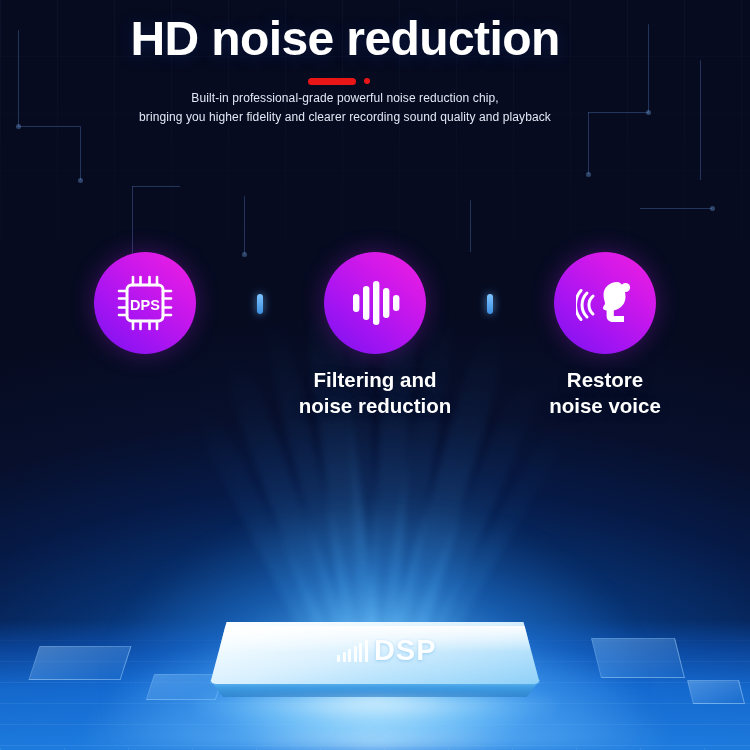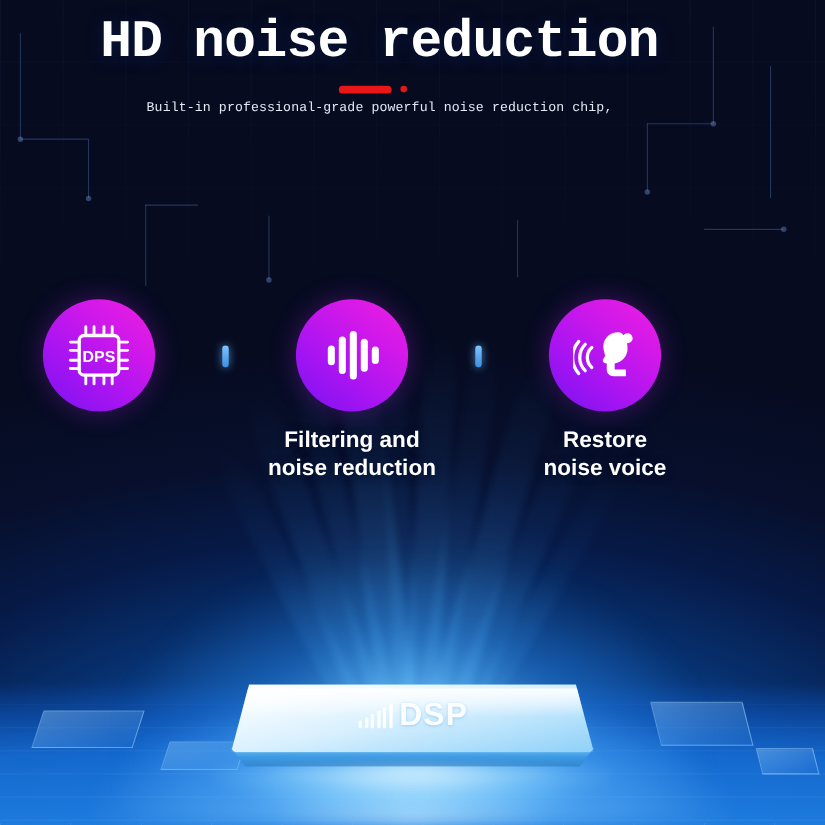--- a/index.html
+++ b/index.html
@@ -100,21 +100,21 @@
   }
   .pcb-wash {
     position:absolute; left:50%; bottom:0;
     width:600px; height:130px; transform:translateX(-50%);
     background:radial-gradient(ellipse at 50% 100%, rgba(225,245,255,.85) 0%, rgba(150,215,255,.5) 30%, rgba(90,180,250,0) 70%);
     filter:blur(8px);
   }
 
   
 
-  .header { position:absolute; left:0; top:0; width:690px; text-align:center;font-family:Liberation Mono, monospace; }
+  .header { position:absolute; left:0; top:0; width:690px; text-align:center; }
 
   .title {
     margin-top:11px;
     font-size:48px;
     font-weight:bold;
     color:#ffffff;
     letter-spacing:-0.6px;
     line-height:1.18;
     text-shadow:0 2px 14px rgba(10,25,70,.8);
   }
@@ -136,22 +136,22 @@
     font-size:12px;
     line-height:1.62;
     color:#e2e9f4;
     font-weight:400;
     letter-spacing:.1px;
   }
 
   
 
   .features {
-    position:absolute; left:0; top:272px; width:750px;
-    display:flex; align-items:flex-start;
+    position:absolute; left:0; top:252px; width:750px;
+    display:flex; justify-content:center; align-items:flex-start;
   }
 
   .feature { width:180px; text-align:center; }
 
   .circle {
     width:102px; height:102px; margin:0 auto;
     border-radius:50%;
     background:linear-gradient(38deg, #7a12f0 0%, #a614f2 34%, #d018ea 68%, #f020e0 100%);
     display:flex; align-items:center; justify-content:center;
     box-shadow:0 0 24px rgba(185,30,235,.32);
@@ -198,21 +198,21 @@
     background:linear-gradient(180deg, #6fc0f2 0%, #3e9ce4 45%, #2b80cc 100%);
     border-radius:0 0 9px 9px;
     clip-path:polygon(0% 0%, 100% 0%, 96% 100%, 4% 100%);
   }
   .device-sheen {
     position:absolute; left:8px; top:4px; width:314px; height:26px;
     background:linear-gradient(180deg, rgba(255,255,255,.92), rgba(255,255,255,0));
     border-radius:8px;
   }
   .device-logo {
-    position:absolute; left:1px; top:12px; width:330px;
+    position:absolute; left:12px; top:12px; width:330px;
     display:flex; align-items:center; justify-content:center; gap:6px;
   }
   .logo-bars { display:flex; align-items:flex-end; gap:2.5px; height:22px; }
   .logo-bars i {
     display:block; width:3px;
     background:rgba(255,255,255,.92);
     border-radius:1px;
   }
   .logo-text {
     font-size:29px; font-weight:bold; letter-spacing:1px;
@@ -283,20 +283,21 @@
   <div class="header">
     <div class="title">HD noise reduction</div>
 
     <div class="divider">
       <div class="bar"></div>
       <div class="dot"></div>
     </div>
 
     <div class="subtitle">
       <div>Built-in professional-grade powerful noise reduction chip,</div>
+      <div>bringing you higher fidelity and clearer recording sound quality and playback</div>
     </div>
   </div>
 
   <div class="features">
 
     <div class="feature">
       <div class="circle">
         <svg width="58" height="58" viewBox="0 0 58 58">
           <g fill="none" stroke="#ffffff" stroke-width="2.6" stroke-linecap="round">
             <line x1="17" y1="3" x2="17" y2="11"></line>

